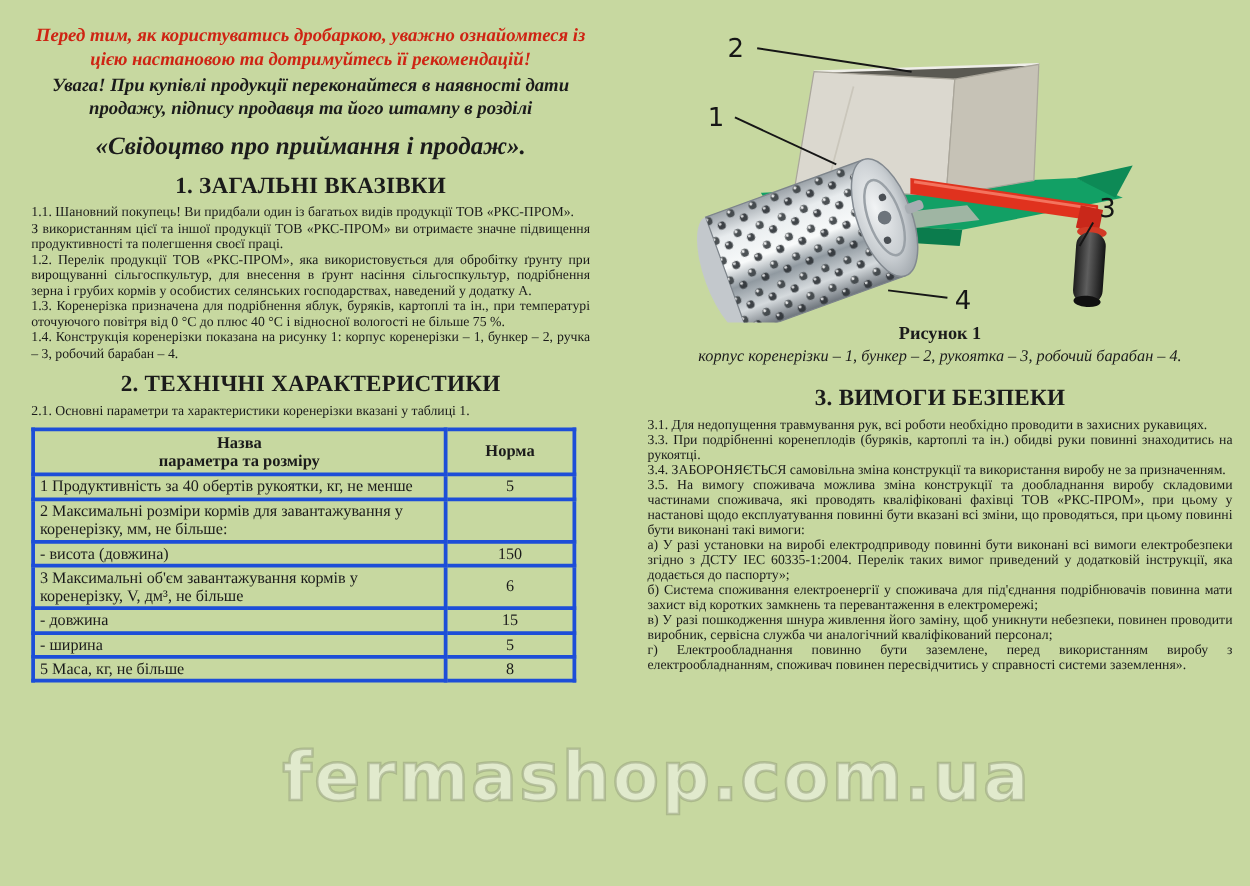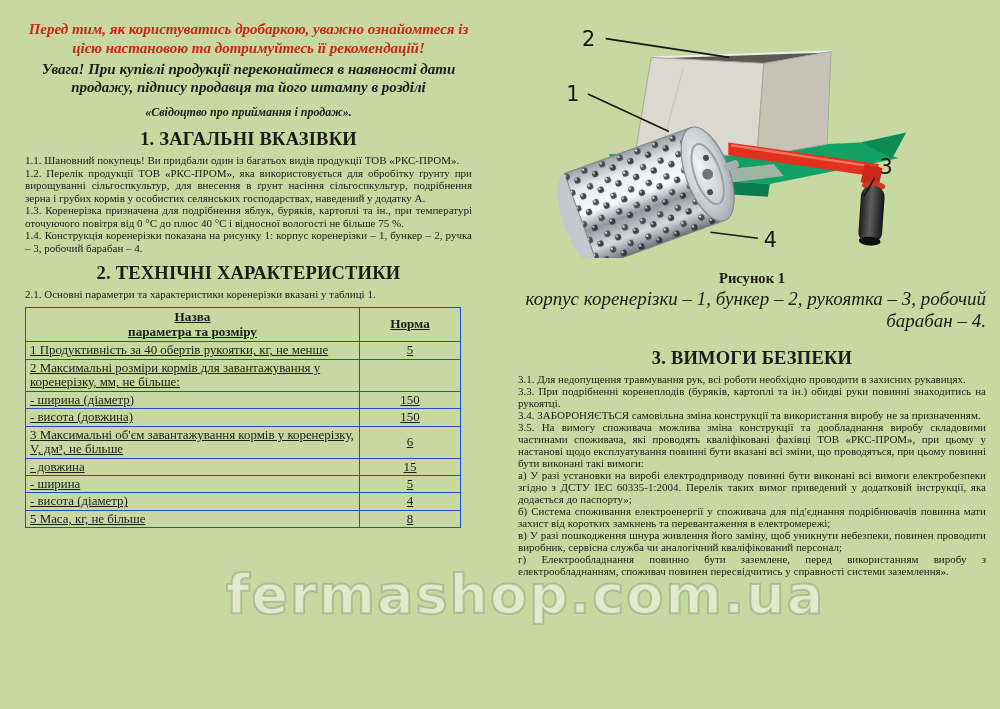--- a/index.html
+++ b/index.html
@@ -7,52 +7,53 @@
     width:1000px;height:709px;overflow:hidden;
     background:#c7d8a0;
     font-family:"Liberation Serif","DejaVu Serif",serif;
     color:#1b1b1b;
   }
   .page{position:relative;width:834px;height:709px;}
   .col-left{position:absolute;left:25px;top:20px;width:447px;}
   .col-right{position:absolute;left:518px;top:6px;width:468px;}
   .intro{text-align:center;font-weight:bold;font-style:italic;font-size:15px;line-height:1.25;margin:0 0 2px;}
   .intro.red{color:#ce2413;}
-  .intro.cert{margin-top:8px;font-size:12px;}
+  .intro.cert{margin-top:8px;font-size:20px;}
   h2.sec{text-align:center;font-size:18.5px;font-weight:bold;margin:9px 0 4px;letter-spacing:.2px;}
   p.body{text-align:justify;font-size:11px;line-height:1.14;margin:0;}
   p.body.tight{line-height:1.09;}
   table.specs{border-collapse:collapse;width:436px;margin-top:6px;font-size:12.9px;line-height:1.12;table-layout:fixed;}
-  .specs th,.specs td{border:1px solid #1d4ed8;padding:1px 4px;vertical-align:middle;text-decoration:underline;}
+  .specs th,.specs td{border:3px solid #1d4ed8;padding:1px 4px;vertical-align:middle;}
   .specs th{text-align:center;font-weight:bold;font-size:13.2px;padding:2px 4px;}
   .specs td.c2,.specs th.c2{width:92px;text-align:center;}
   .figure{position:relative;height:252px;}
-  .fig-title{text-align:center;font-weight:bold;font-size:14.6px;margin:12px 0 1px;}
-  .fig-caption{text-align:right;font-style:italic;font-size:19px;margin:0 0 16px;}
+  .fig-title{text-align:center;font-weight:bold;font-size:14.6px;margin:1px 0 1px;}
+  .fig-caption{text-align:center;font-style:italic;font-size:13px;margin:0 0 16px;}
   .watermark{
-    position:absolute;left:226px;top:563px;z-index:6;pointer-events:none;
+    position:absolute;left:226px;top:590px;z-index:6;pointer-events:none;
     font-family:"DejaVu Sans",sans-serif;font-size:54px;font-weight:bold;letter-spacing:2px;
     color:rgba(255,255,255,0.20);
     -webkit-text-stroke:2px rgba(140,150,115,0.48);
     text-shadow:0 0 1px rgba(255,255,255,0.35);
   }
   svg text.lbl{font-family:"DejaVu Sans",sans-serif;font-size:21px;fill:#161616;}
 </style>
 </head>
 <body>
 
 <div class="page">
 
   <div class="col-left">
     <p class="intro red">Перед тим, як користуватись дробаркою, уважно ознайомтеся із цією настановою та дотримуйтесь її рекомендацій!</p>
     <p class="intro">Увага! При купівлі продукції переконайтеся в наявності дати продажу, підпису продавця та його штампу в розділі</p>
     <p class="intro cert">«Свідоцтво про приймання і продаж».</p>
 
     <h2 class="sec">1. ЗАГАЛЬНІ ВКАЗІВКИ</h2>
     <p class="body">1.1. Шановний покупець! Ви придбали один із багатьох видів продукції ТОВ «РКС-ПРОМ».</p>
+    <p class="body">З використанням цієї та іншої продукції ТОВ «РКС-ПРОМ» ви отримаєте значне підвищення продуктивності та полегшення своєї праці.</p>
     <p class="body">1.2. Перелік продукції ТОВ «РКС-ПРОМ», яка використовується для обробітку ґрунту при вирощуванні сільгоспкультур, для внесення в ґрунт насіння сільгоспкультур, подрібнення зерна і грубих кормів у особистих селянських господарствах, наведений у додатку А.</p>
     <p class="body">1.3. Коренерізка призначена для подрібнення яблук, буряків, картоплі та ін., при температурі оточуючого повітря від 0 °С до плюс 40 °С і відносної вологості не більше 75 %.</p>
     <p class="body">1.4. Конструкція коренерізки показана на рисунку 1: корпус коренерізки – 1, бункер – 2, ручка – 3, робочий барабан – 4.</p>
 
     <h2 class="sec">2. ТЕХНІЧНІ ХАРАКТЕРИСТИКИ</h2>
     <p class="body">2.1. Основні параметри та характеристики коренерізки вказані у таблиці 1.</p>
 
     <table class="specs">
       <thead>
         <tr>
@@ -66,42 +67,34 @@
       <tbody>
         <tr>
             <td class="c1">1 Продуктивність за 40  обертів рукоятки, кг,  не менше</td>
             <td class="c2">5</td>
           </tr>
         <tr>
             <td class="c1">2 Максимальні розміри кормів для завантажування у коренерізку, мм, не більше:</td>
             <td class="c2"></td>
           </tr>
         <tr>
-            <td class="c1"> - ширина (діаметр)</td>
-            <td class="c2">150</td>
-          </tr>
-        <tr>
             <td class="c1"> - висота (довжина)</td>
             <td class="c2">150</td>
           </tr>
         <tr>
             <td class="c1">3 Максимальні об'єм завантажування кормів у коренерізку,  V, дм³, не більше</td>
             <td class="c2">6</td>
           </tr>
         <tr>
             <td class="c1"> - довжина</td>
             <td class="c2">15</td>
           </tr>
         <tr>
             <td class="c1"> - ширина</td>
             <td class="c2">5</td>
-          </tr>
-        <tr>
-            <td class="c1"> - висота (діаметр)</td>
-            <td class="c2">4</td>
           </tr>
         <tr>
             <td class="c1">5 Маса, кг, не більше</td>
             <td class="c2">8</td>
           </tr>
 
       </tbody>
     </table>
   </div>
 

